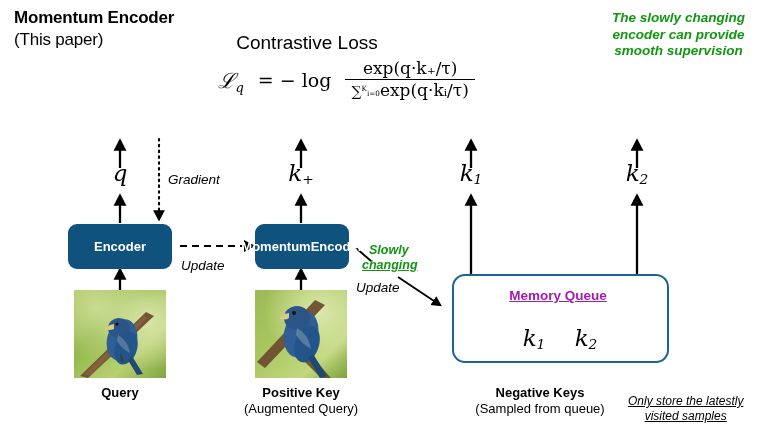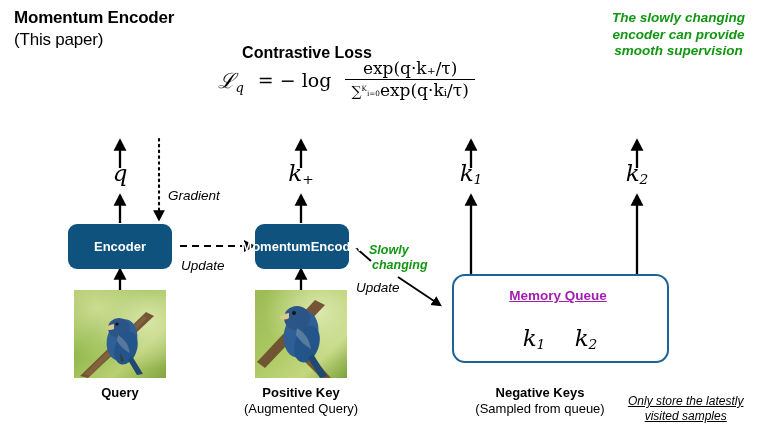--- a/index.html
+++ b/index.html
@@ -17,22 +17,22 @@
   
   #title-main{
     left:14px;top:8px;
     font-size:17px;font-weight:bold;letter-spacing:-0.2px;
   }
   #title-sub{
     left:14px;top:30px;
     font-size:17px;font-weight:normal;letter-spacing:-0.2px;
   }
   #loss-title{
-    left:307px;top:44px;
-    font-size:16px;font-weight:bold;
+    left:307px;top:32px;
+    font-size:19px;font-weight:normal;
     transform:translateX(-50%);
     white-space:nowrap;
   }
 
   
   #green-note{
     left:586px;top:10px;width:185px;
     color:#129612;
     font-size:13.5px;font-weight:bold;font-style:italic;
     line-height:16.5px;
@@ -200,24 +200,24 @@
   <div class="abs encbox" style="left:255px;top:224px;width:94px;height:45px;flex-direction:row;">
     <span>Momentum</span>
     <span>Encoder</span>
   </div>
 
   <div class="abs" id="queue-box" style="left:452px;top:274px;width:213px;height:85px;"></div>
   <div class="abs" id="queue-title">Memory Queue</div>
   <div class="abs sym" id="queue-k1"><span>k</span><span class="ss">1</span></div>
   <div class="abs sym" id="queue-k2"><span>k</span><span class="ss">2</span></div>
 
-  <div class="abs lbl-it" style="left:168px;top:188px;">Gradient</div>
+  <div class="abs lbl-it" style="left:168px;top:172px;">Gradient</div>
   <div class="abs lbl-it" style="left:181px;top:258px;">Update</div>
   <div class="abs lbl-green" style="left:369px;top:243px;">Slowly</div>
-  <div class="abs lbl-green" style="left:372px;top:258px;">changing</div>
+  <div class="abs lbl-green" style="left:362px;top:258px;text-decoration:underline;">changing</div>
   <div class="abs lbl-it" style="left:356px;top:280px;">Update</div>
 
   <div class="photo" style="left:74px;top:290px;width:92px;height:88px;">
     <svg class="inner" viewBox="0 0 92 88" preserveAspectRatio="none">
       <defs>
         <linearGradient id="bg1" x1="0" y1="0" x2="1" y2="1">
           <stop offset="0%" stop-color="#a8c15e"></stop>
           <stop offset="35%" stop-color="#8fb84a"></stop>
           <stop offset="70%" stop-color="#b9cf72"></stop>
           <stop offset="100%" stop-color="#7fa63f"></stop>

